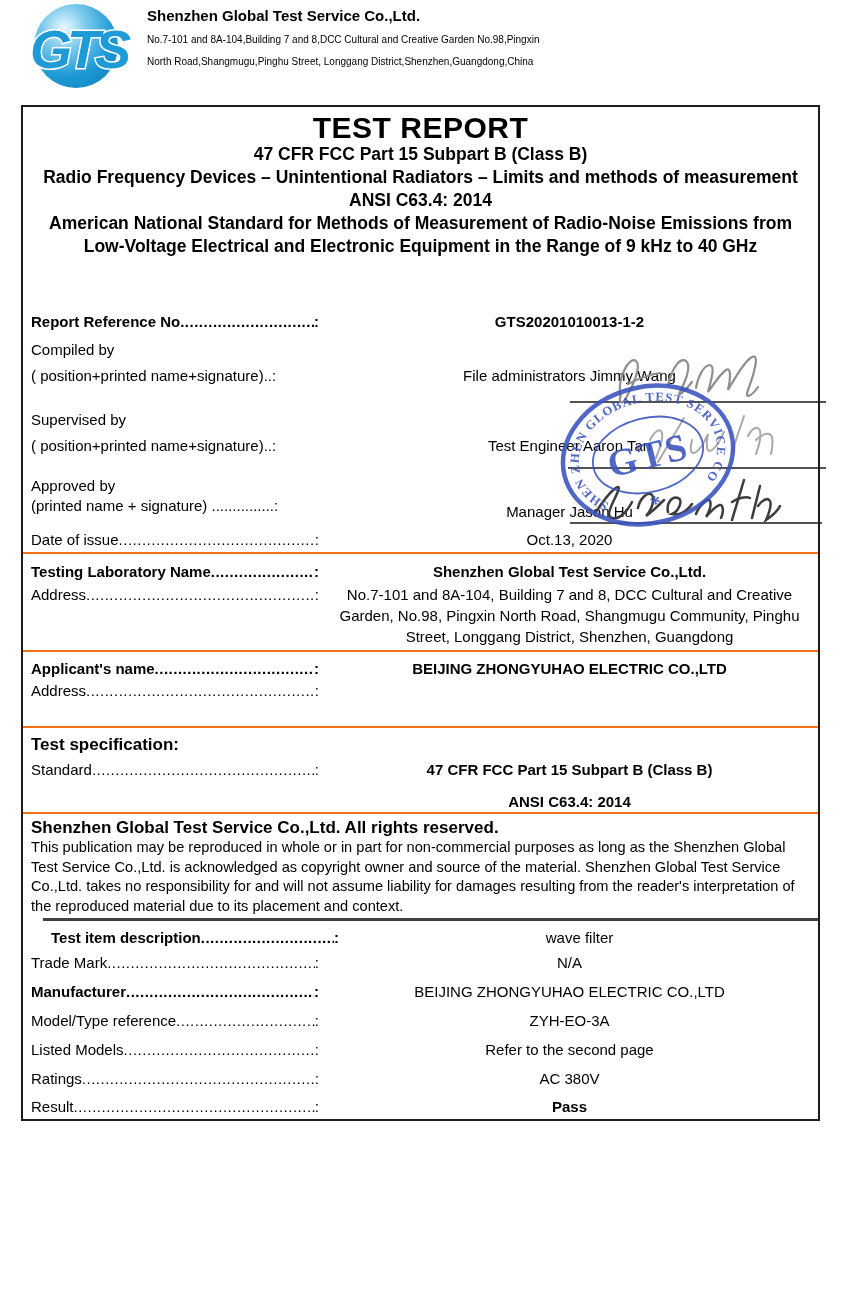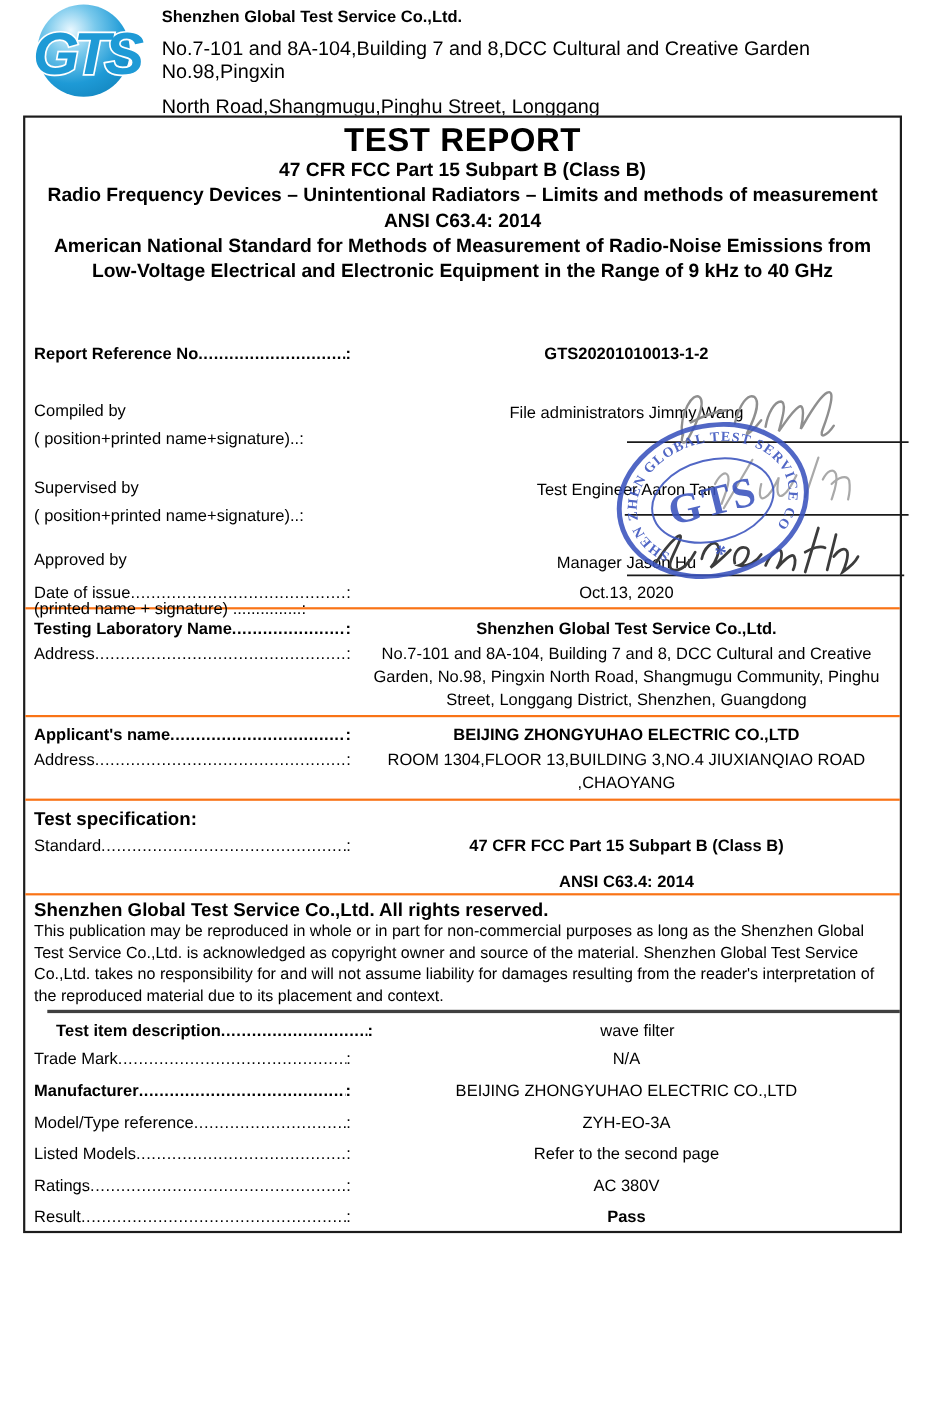--- a/index.html
+++ b/index.html
@@ -9,39 +9,39 @@
   
   .hdr-logo{position:absolute;left:16px;top:2px;width:124px;height:88px;}
   .globe{position:absolute;left:18px;top:2px;width:84px;height:84px;border-radius:50%;
          background:radial-gradient(circle at 36% 28%, #eaf8ff 0%, #79c9ec 28%, #1e9ad6 60%, #0d7ab2 100%);}
   .gts-txt{position:absolute;left:0;top:20px;width:124px;text-align:center;
            font-size:54px;line-height:1;font-weight:bold;font-style:italic;color:#1e9ad6;
            letter-spacing:-5px;-webkit-text-stroke:3px #ffffff;paint-order:stroke;
            text-shadow:0 0 2px #fff;}
   .hdr-text{position:absolute;left:147px;top:7px;width:688px;}
   .hdr-company{font-size:15px;font-weight:bold;margin:0 0 10px 0;}
-  .hdr-addr{font-size:18px;margin:0 0 11px 0;}
+  .hdr-addr{font-size:10px;margin:0 0 11px 0;}
 
   
   .box{position:absolute;left:21px;top:105px;width:799px;height:1016px;
        border:2px solid #1c1c1c;box-sizing:border-box;background:#fff;}
   .titleblock{height:197px;text-align:center;font-weight:bold;padding-top:6px;box-sizing:border-box;}
   .t-main{font-size:30px;line-height:30px;letter-spacing:0.5px;}
   .t-sub{font-size:17.5px;line-height:23px;margin:0 4px;}
 
   
   .row{display:flex;padding:0 6px 0 8px;font-size:15px;line-height:20px;box-sizing:border-box;}
   .row-full{display:block;padding:0 8px;font-size:17px;box-sizing:border-box;}
   .lbl{width:288px;flex:none;display:flex;align-items:baseline;}
   .lt{white-space:nowrap;}
   .dots{flex:1;overflow:hidden;white-space:nowrap;letter-spacing:0.5px;}
   .colon{flex:none;}
   .val{flex:1;padding-left:8px;text-align:center;}
   .b{font-weight:bold;}
-  .lbl2{white-space:nowrap;margin-top:24px;}
+  .lbl2{white-space:nowrap;}
   .sep{border-top:2px solid #f97316;}
   .sep2{border-top:3px solid #404040;margin-left:20px;}
 
   .r-ref{margin-top:8px;height:24px;}
   .r-compiled{height:66px;padding-top:4px;}
   .r-supervised{height:66px;padding-top:8px;}
   .r-approved{height:56px;padding-top:8px;}
   .r-compiled .val{margin-top:26px;}
   .r-supervised .val{margin-top:26px;}
   .r-approved .val{margin-top:26px;}
@@ -155,21 +155,20 @@
         </div>
       <div class="val b">BEIJING ZHONGYUHAO ELECTRIC CO.,LTD</div>
     </div>
 
     <div class="row r-appaddr">
       <div class="lbl">
           <span class="lt">Address</span>
           <span class="dots">............................................................................................................................................</span>
           <span class="colon">:</span>
         </div>
-      <div class="val">ROOM 1304,FLOOR 13,BUILDING 3,NO.4 JIUXIANQIAO ROAD ,CHAOYANG</div>
     </div>
 
     <div class="row-full r-spec sep">Test specification:</div>
 
     <div class="row r-standard">
       <div class="lbl">
           <span class="lt">Standard</span>
           <span class="dots">............................................................................................................................................</span>
           <span class="colon">:</span>
         </div>

